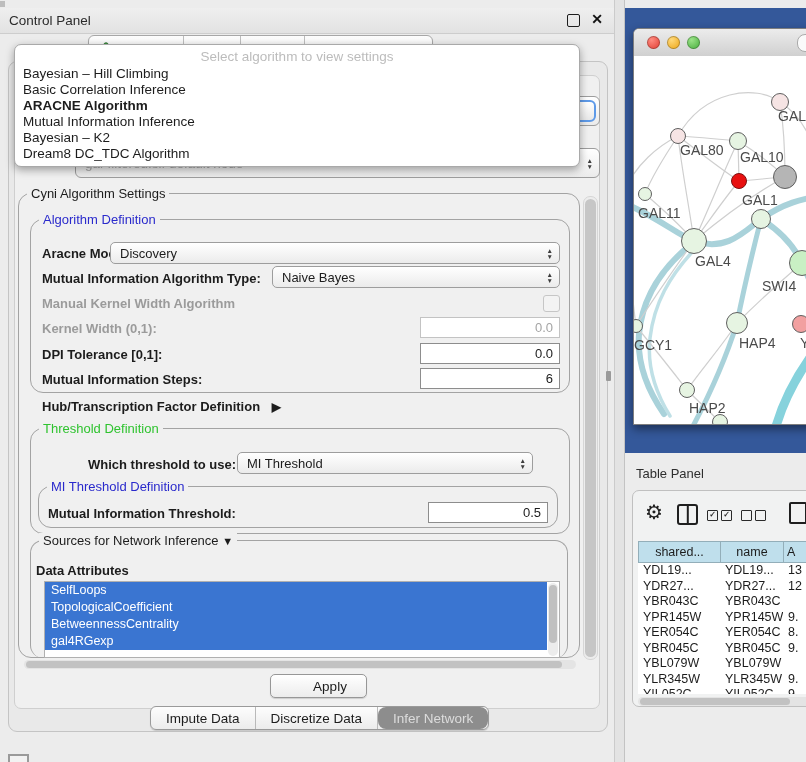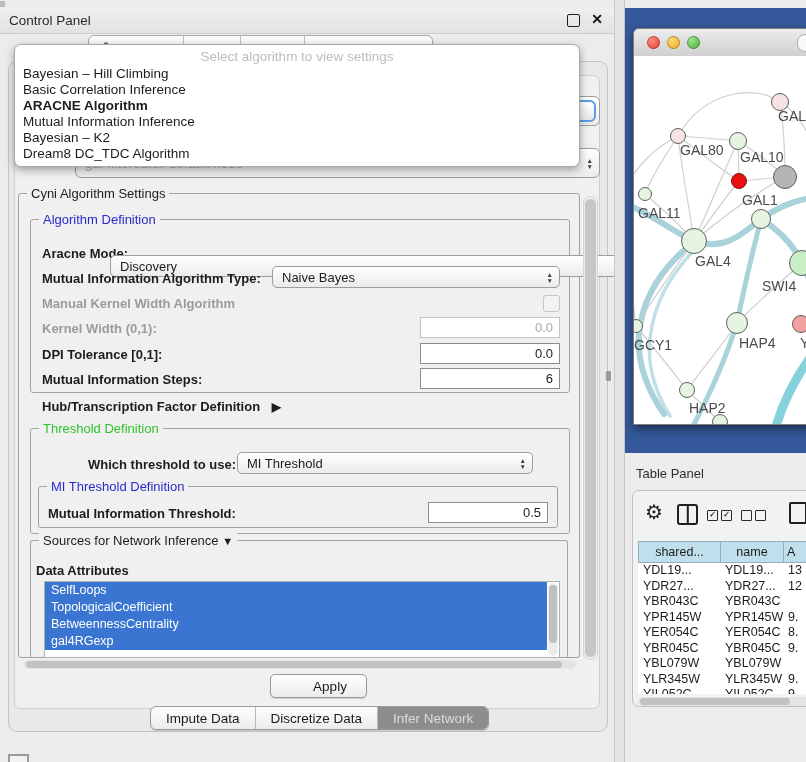--- a/index.html
+++ b/index.html
@@ -33,21 +33,21 @@
     font-size:6.5px;line-height:5.5px;color:#3c3c3c;}
   .bgcombo{height:30px;border-radius:6px;}
   .bgcombo .cap{position:absolute;right:3px;top:3px;bottom:3px;width:22px;border:2.5px solid #5e9ae8;border-radius:6px;
     background:linear-gradient(#fff,#e8e8e8);}
   .bgcombo.dim{color:#a9a9a9;font-size:13.5px;}
   .field{position:absolute;background:#fff;border:1px solid #8d8d8d;display:flex;align-items:center;
     justify-content:flex-end;padding:0 6px;font-size:13px;box-sizing:border-box;}
   .field.dis{border-color:#c3c3c3;color:#a5a5a5;}
   .checkbox{position:absolute;width:15px;height:15px;border:1px solid #c6c6c6;border-radius:3px;background:#f3f3f3;}
 
-  .fs{position:absolute;border:1px solid #a3a3a3;border-radius:3px;box-sizing:border-box;}
+  .fs{position:absolute;border:1px solid #a3a3a3;border-radius:13px;box-sizing:border-box;}
   .legend{position:absolute;top:-8px;left:8px;background:#f0f0f0;padding:0 4px;font-size:13px;white-space:nowrap;}
   .legend.blue{color:#2a2acc;}
   .legend.green{color:#2fc32f;}
   .lbl{position:absolute;font-size:13px;font-weight:bold;white-space:nowrap;}
   .lbl.dis{color:#9b9b9b;}
 
   .popup{left:14px;top:44px;width:564px;height:121px;background:#fff;border:1px solid #a9a9a9;border-radius:7px;
     box-shadow:0 3px 9px rgba(0,0,0,.35);z-index:20;}
   .popup .ph{position:absolute;left:0;right:0;top:4px;text-align:center;font-size:13.5px;color:#bcbcbc;}
   .popup .it{position:absolute;left:8px;font-size:13.5px;white-space:nowrap;}
@@ -64,21 +64,21 @@
   .hscroll{background:#e4e4e4;border-radius:5px;}
   .hscroll .th{position:absolute;top:1px;bottom:1px;left:2px;background:#c2c2c2;border-radius:4px;}
 
   .btn{position:absolute;background:linear-gradient(#ffffff,#ececec);border:1px solid #979797;border-radius:5px;
     font-size:13.5px;display:flex;align-items:center;justify-content:center;box-shadow:0 1px 1px rgba(0,0,0,.15);}
 
   .pill{position:absolute;display:flex;border:1px solid #9a9a9a;border-radius:6px;overflow:hidden;
     background:linear-gradient(#fdfdfd,#ececec);box-shadow:0 1px 1px rgba(0,0,0,.15);}
   .pill .seg{padding:0 15px;display:flex;align-items:center;font-size:13.5px;border-right:1px solid #b9b9b9;}
   .pill .seg:last-child{border-right:none;}
-  .pill .seg.sel{background:#8d8d8d;color:#dcdcdc;}
+  .pill .seg.sel{background:#8d8d8d;color:#dcdcdc;border-radius:8px;}
 
   .mini-square{left:8px;top:754px;width:17px;height:8px;border:2px solid #9a9a9a;border-bottom:none;background:#f2f2f2;}
   .divider{left:614px;top:0;width:11px;height:762px;background:#e3e3e3;border-left:1px solid #cbcbcb;border-right:1px solid #c3c3c3;box-sizing:border-box;}
   .grip{left:606px;top:371px;width:5px;height:10px;background:#9a9a9a;border-radius:1px;}
 
   
   .desktop{left:625px;top:8px;width:181px;height:445px;background:#34589a;}
   .net-window{left:633px;top:28px;width:181px;height:397px;background:#fff;border:1px solid #7e7e7e;
     border-radius:6px 6px 0 0;box-shadow:0 4px 10px rgba(0,0,0,.45);box-sizing:border-box;overflow:hidden;}
   .net-titlebar{position:absolute;left:0;top:0;right:0;height:27px;background:linear-gradient(#ececec,#d0d0d0);
@@ -169,21 +169,21 @@
 </div>
 
 <div class="abs fs" style="left:18px;top:193px;width:562px;height:465px;">
   <span class="legend">Cyni Algorithm Settings</span>
 </div>
 
 <div class="abs fs" style="left:30px;top:219px;width:540px;height:174px;">
   <span class="legend blue">Algorithm Definition</span>
 </div>
 <span class="abs lbl" style="left:42px;top:246px;">Aracne Mode:</span>
-<div class="abs combo" style="left:110px;top:255px;width:522px;">
+<div class="abs combo" style="left:110px;top:242px;width:450px;">
   <span>Discovery</span>
   <span class="stepper">
       <span>▲</span>
       <span>▼</span>
     </span>
 </div>
 <span class="abs lbl" style="left:42px;top:271px;">Mutual Information Algorithm Type:</span>
 <div class="abs combo" style="left:272px;top:266px;width:288px;">
   <span>Naive Bayes</span>
   <span class="stepper">

